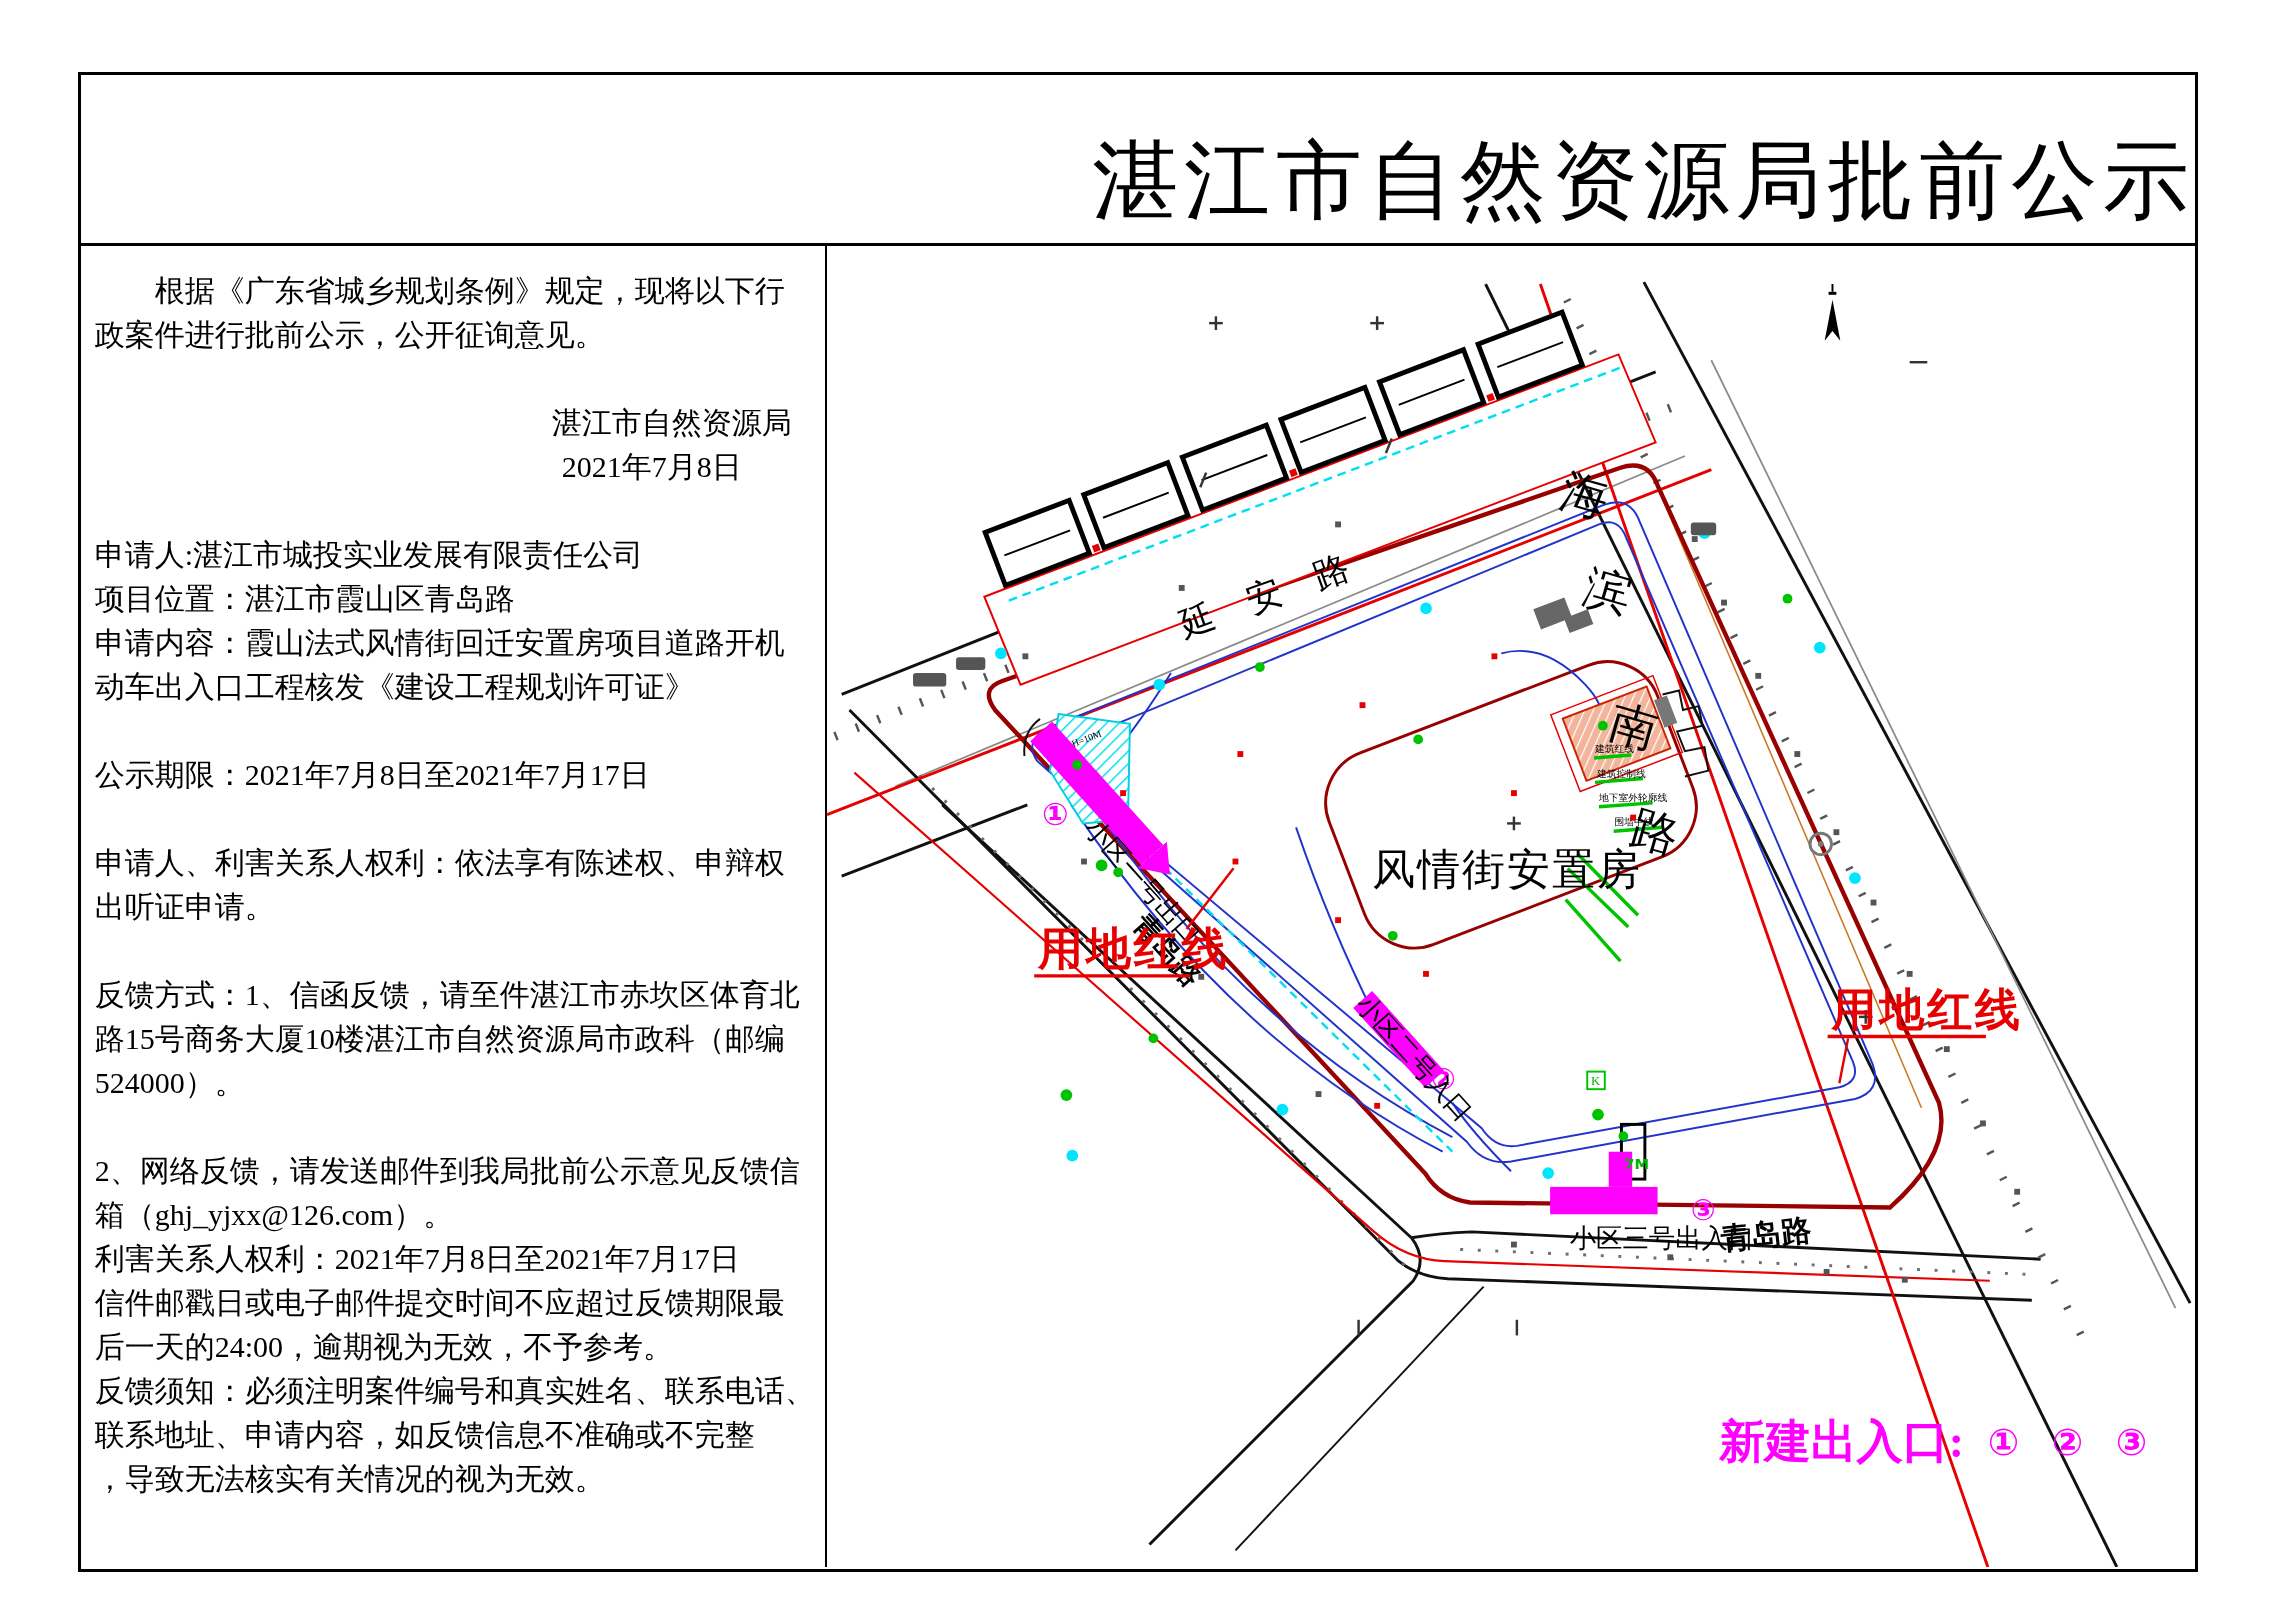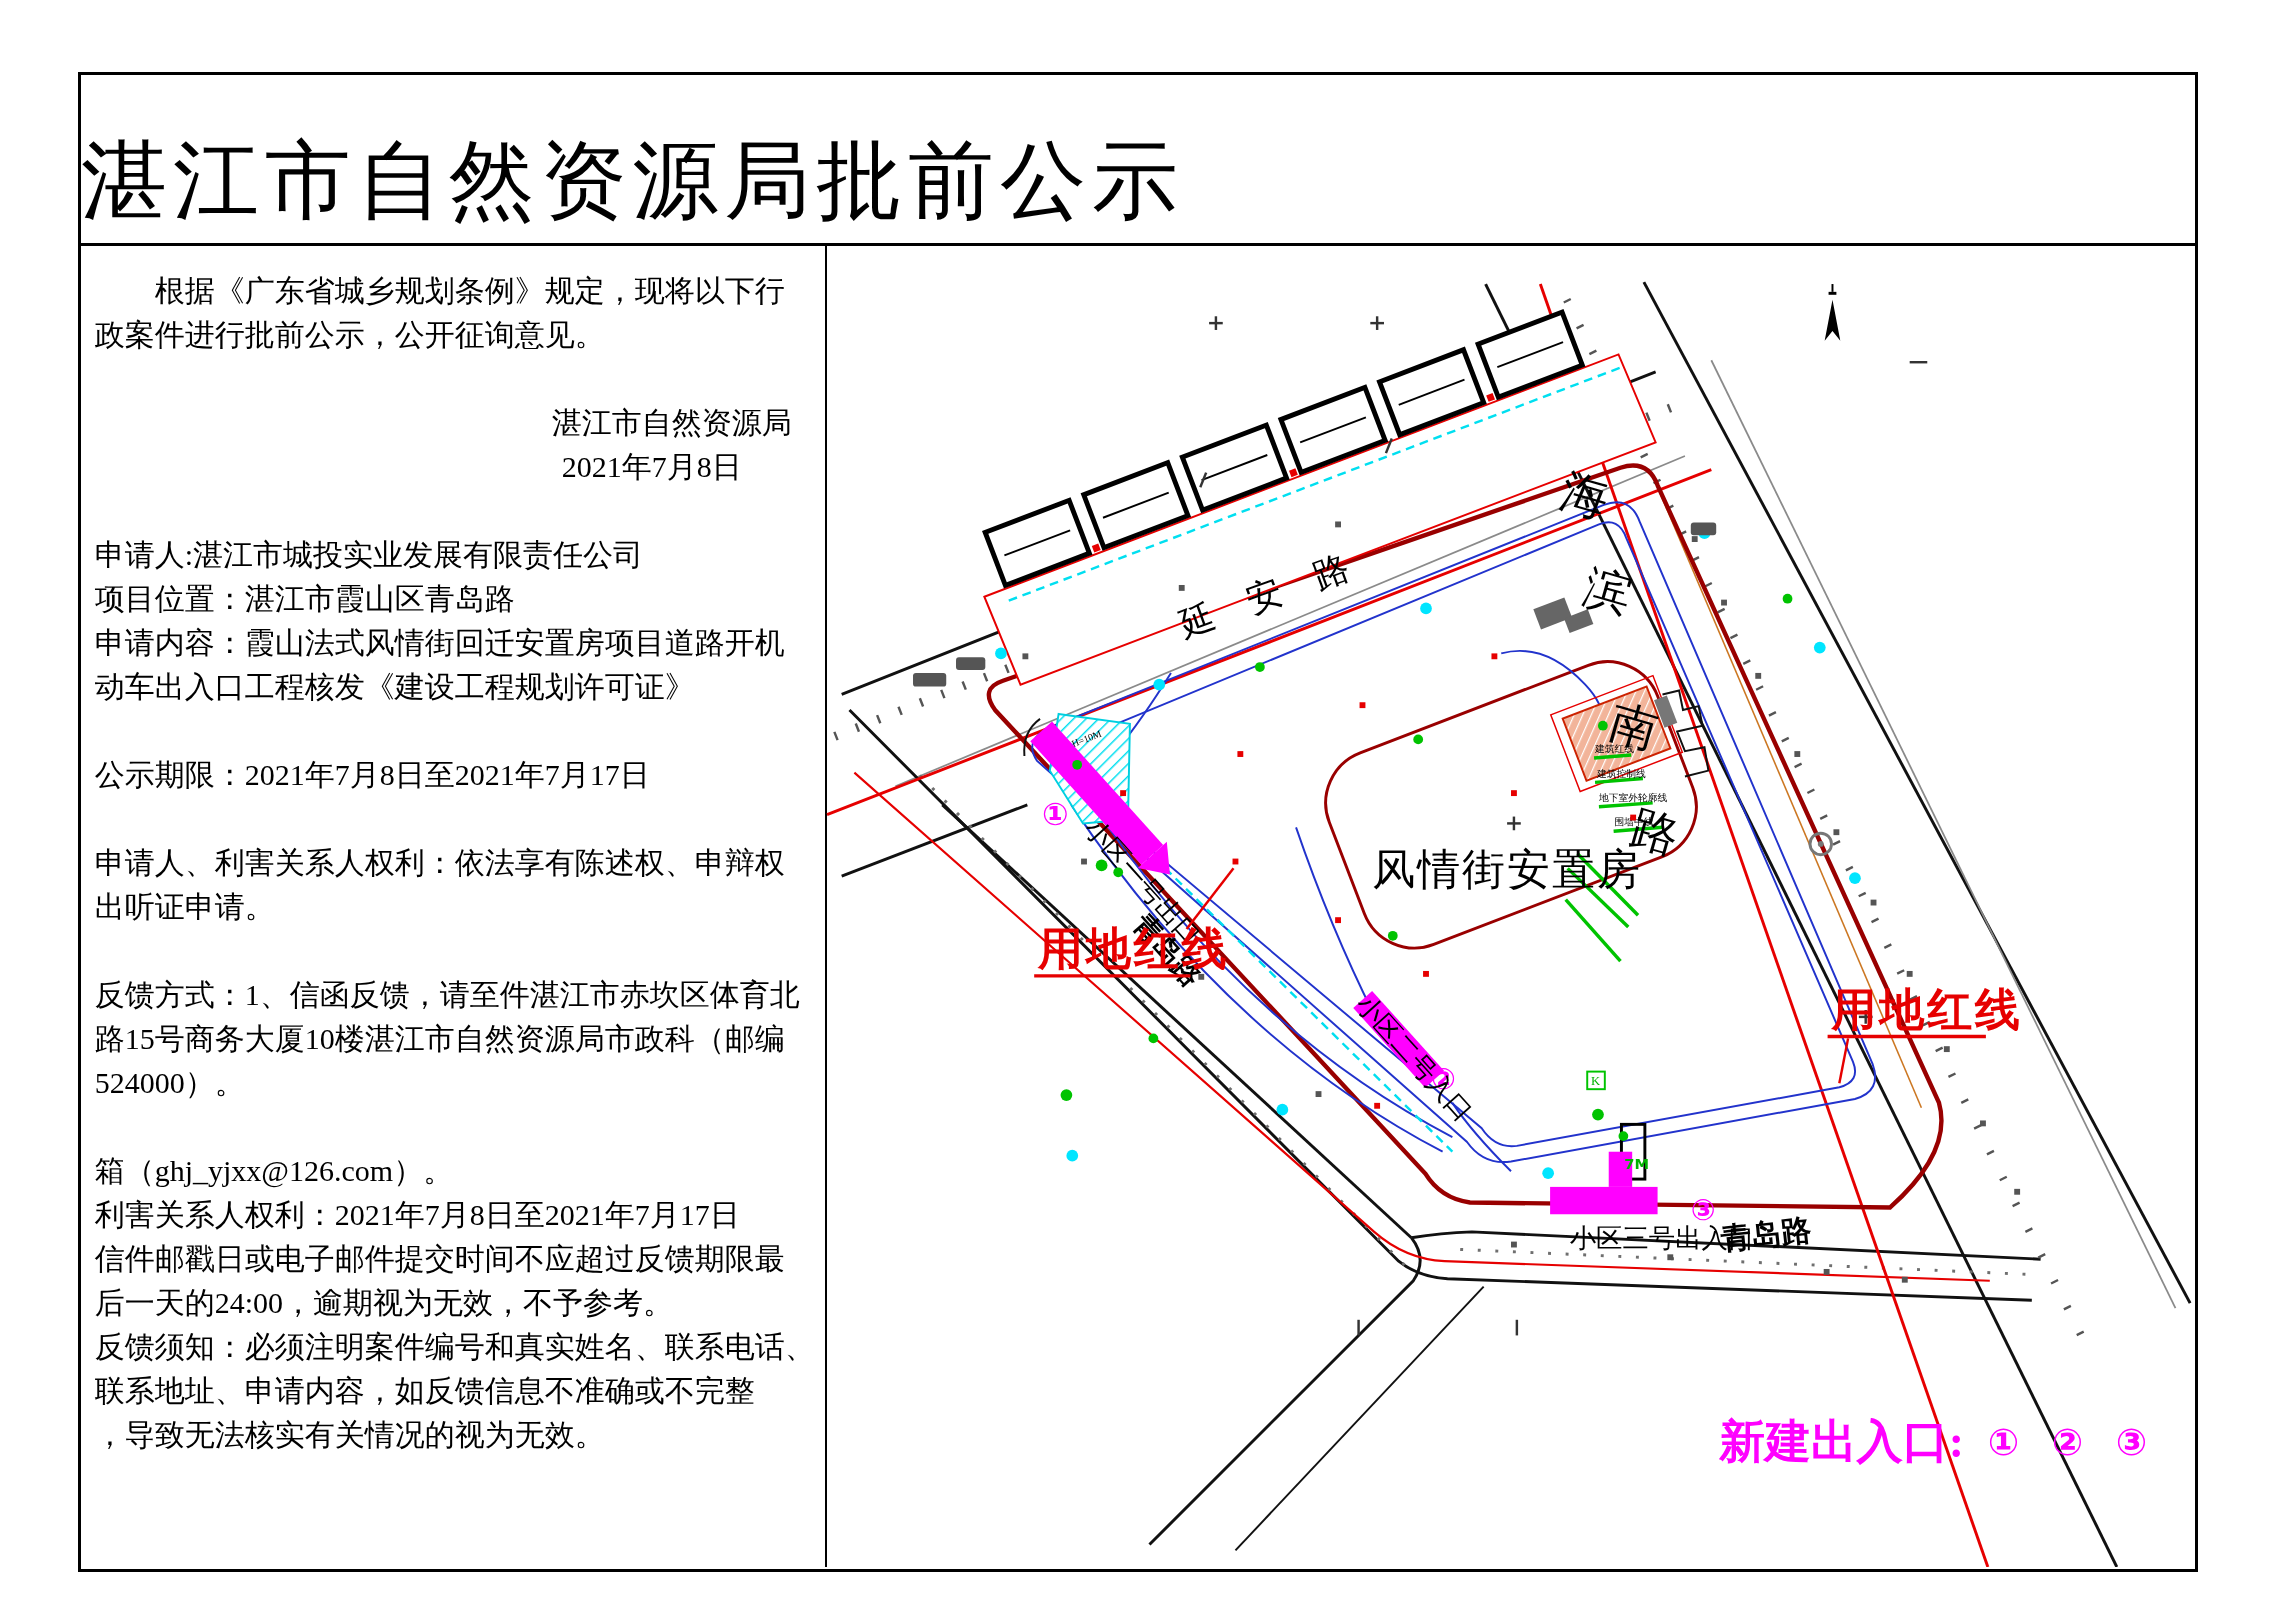--- a/index.html
+++ b/index.html
@@ -1,21 +1,21 @@
 <!DOCTYPE html>
 <html><head>
 <meta charset="utf-8">
 <style>
   html,body{margin:0;padding:0;background:#fff;}
   .page{position:relative;width:2293px;height:1620px;background:#fff;overflow:hidden;
         font-family:"Liberation Serif","DejaVu Serif",serif;color:#000;}
   .frame{position:absolute;left:78px;top:72px;width:2120px;height:1500px;
          border:3.9px solid #000;box-sizing:border-box;}
   .title-band{position:absolute;left:0;top:0;width:100%;height:212px;
-        display:flex;align-items:center;justify-content:flex-start;}
+        display:flex;align-items:center;justify-content:flex-end;}
   .title-band .t{font-size:86px;letter-spacing:5.9px;white-space:nowrap;}
   .hsep{position:absolute;left:0;top:168px;width:100%;height:0;border-top:3.9px solid #000;}
   .vsep{position:absolute;left:744px;top:168px;width:0;height:1324px;border-left:2.9px solid #000;}
   .notice{position:absolute;left:0;top:168px;width:744px;height:1324px;
         padding:25.5px 7.8px 0 13.7px;box-sizing:border-box;font-size:30px;font-family:Liberation Serif, serif;}
   .line{min-height:44px;line-height:44px;white-space:nowrap;letter-spacing:0;}
   .sig{margin-left:457px;}
   .sig2{margin-left:467px;}
   .mapwrap{position:absolute;left:744px;top:168px;width:1373px;height:1324px;}
 
@@ -70,20 +70,21 @@
         <div class="line"></div>
         <div class="line">公示期限：2021年7月8日至2021年7月17日</div>
         <div class="line"></div>
         <div class="line">申请人、利害关系人权利：依法享有陈述权、申辩权</div>
         <div class="line">出听证申请。</div>
         <div class="line"></div>
         <div class="line">反馈方式：1、信函反馈，请至件湛江市赤坎区体育北</div>
         <div class="line">路15号商务大厦10楼湛江市自然资源局市政科（邮编</div>
         <div class="line">524000）。</div>
         <div class="line"></div>
+        <div class="line">2、网络反馈，请发送邮件到我局批前公示意见反馈信</div>
         <div class="line">箱（ghj_yjxx@126.com）。</div>
         <div class="line">利害关系人权利：2021年7月8日至2021年7月17日</div>
         <div class="line">信件邮戳日或电子邮件提交时间不应超过反馈期限最</div>
         <div class="line">后一天的24:00，逾期视为无效，不予参考。</div>
         <div class="line">反馈须知：必须注明案件编号和真实姓名、联系电话、</div>
         <div class="line">联系地址、申请内容，如反馈信息不准确或不完整</div>
         <div class="line">，导致无法核实有关情况的视为无效。</div>
       </div>
 
     <div class="mapwrap">

